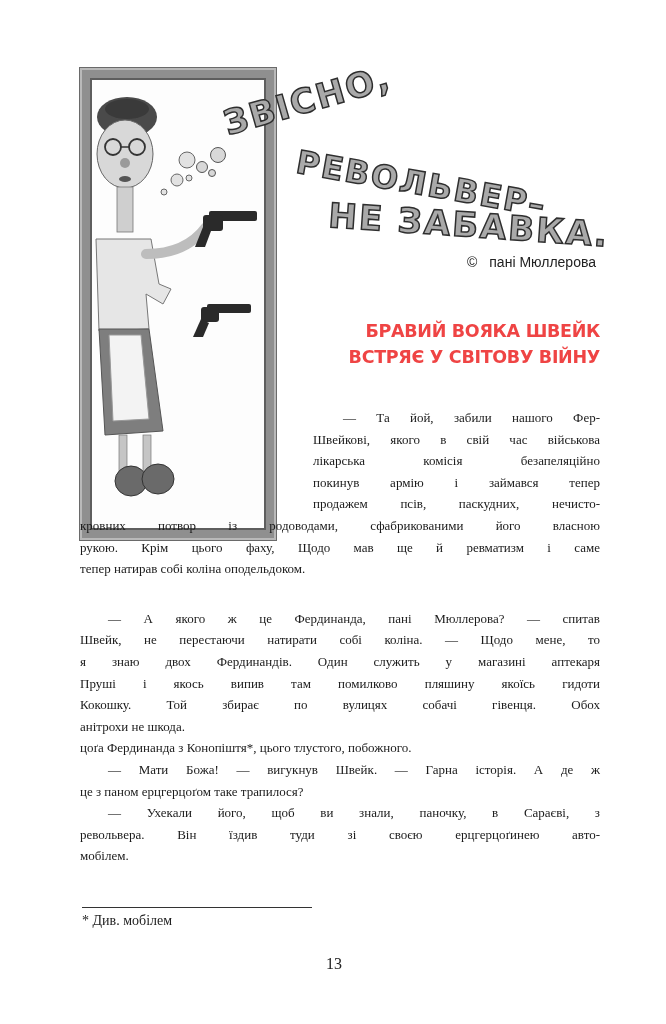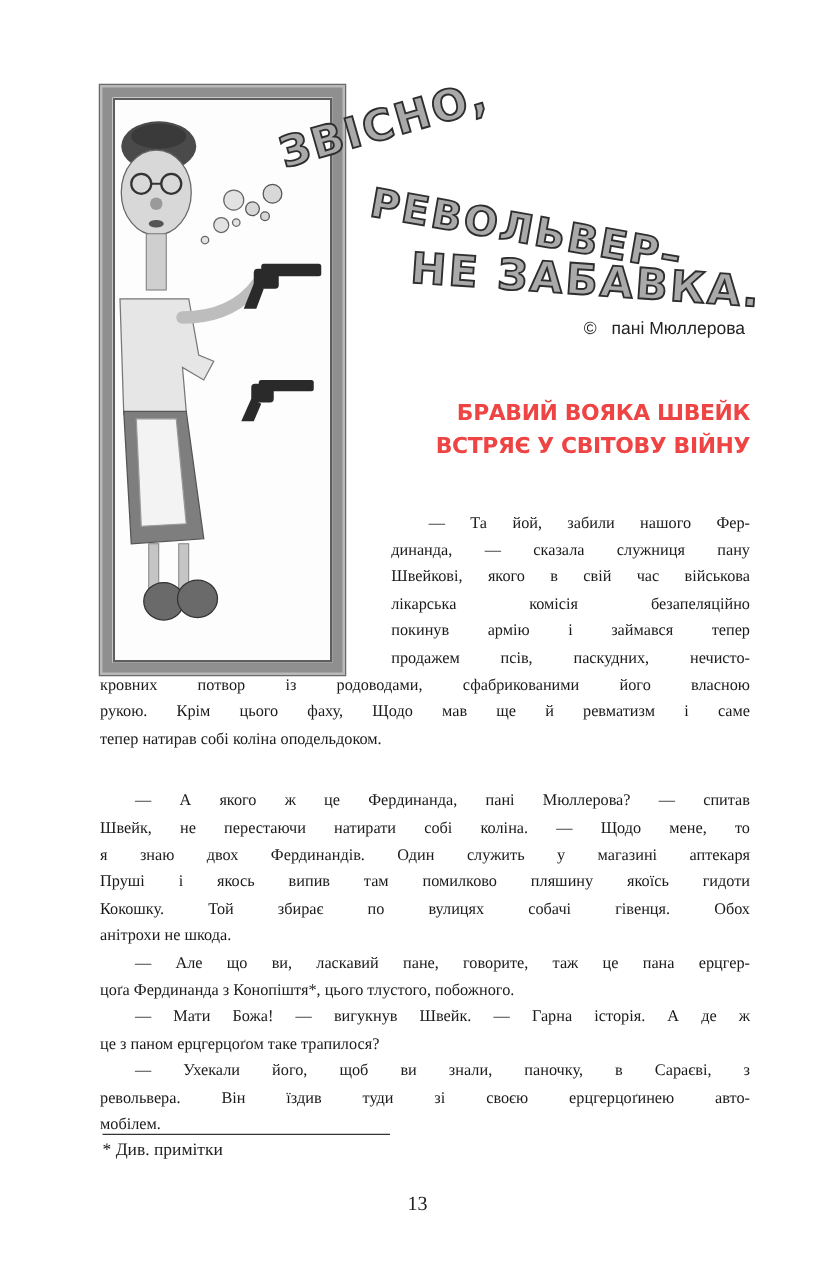--- a/index.html
+++ b/index.html
@@ -144,39 +144,37 @@
     <span class="copy">©</span><span>пані Мюллерова</span>
   </div>
 
   <div class="chapter-title">
     <div>БРАВИЙ ВОЯКА ШВЕЙК</div>
     <div>ВСТРЯЄ У СВІТОВУ ВІЙНУ</div>
   </div>
 
   <div class="text">
     <span class="line indent-frame para" style="margin-left:225px;text-indent:30px;">— Та йой, забили нашого Фер-</span>
-    <span class="line indent-frame">динанда, — сказала служниця пану</span>
     <span class="line indent-frame">Швейкові, якого в свій час військова</span>
     <span class="line indent-frame">лікарська комісія безапеляційно</span>
     <span class="line indent-frame">покинув армію і займався тепер</span>
     <span class="line indent-frame">продажем псів, паскудних, нечисто-</span>
     <span class="line" style="margin-left:-8px;">кровних потвор із родоводами, сфабрикованими його власною</span>
     <span class="line" style="margin-left:-8px;">рукою. Крім цього фаху, Щодо мав ще й ревматизм і саме</span>
     <span class="line last" style="margin-left:-8px;">тепер натирав собі коліна оподельдоком.</span>
     <span class="line para" style="margin-left:-8px;margin-top:28px;">— А якого ж це Фердинанда, пані Мюллерова? — спитав</span>
     <span class="line" style="margin-left:-8px;">Швейк, не перестаючи натирати собі коліна. — Щодо мене, то</span>
     <span class="line" style="margin-left:-8px;">я знаю двох Фердинандів. Один служить у магазині аптекаря</span>
     <span class="line" style="margin-left:-8px;">Пруші і якось випив там помилково пляшину якоїсь гидоти</span>
     <span class="line" style="margin-left:-8px;">Кокошку. Той збирає по вулицях собачі гівенця. Обох</span>
     <span class="line last" style="margin-left:-8px;">анітрохи не шкода.</span>
-    <span class="line para" style="margin-left:-8px;">— Але що ви, ласкавий пане, говорите, таж це пана ерцгер-</span>
     <span class="line last" style="margin-left:-8px;">цоґа Фердинанда з Конопіштя*, цього тлустого, побожного.</span>
     <span class="line para" style="margin-left:-8px;">— Мати Божа! — вигукнув Швейк. — Гарна історія. А де ж</span>
     <span class="line last" style="margin-left:-8px;">це з паном ерцгерцоґом таке трапилося?</span>
     <span class="line para" style="margin-left:-8px;">— Ухекали його, щоб ви знали, паночку, в Сараєві, з</span>
     <span class="line" style="margin-left:-8px;">револьвера. Він їздив туди зі своєю ерцгерцоґинею авто-</span>
     <span class="line last" style="margin-left:-8px;">мобілем.</span>
   </div>
 
   <div class="footnote-rule"></div>
-  <div class="footnote">* Див. примітки</div>
+  <div class="footnote">* Див. мобілем</div>
   <div class="page-number">13</div>
 </div>
 
 </body></html>

